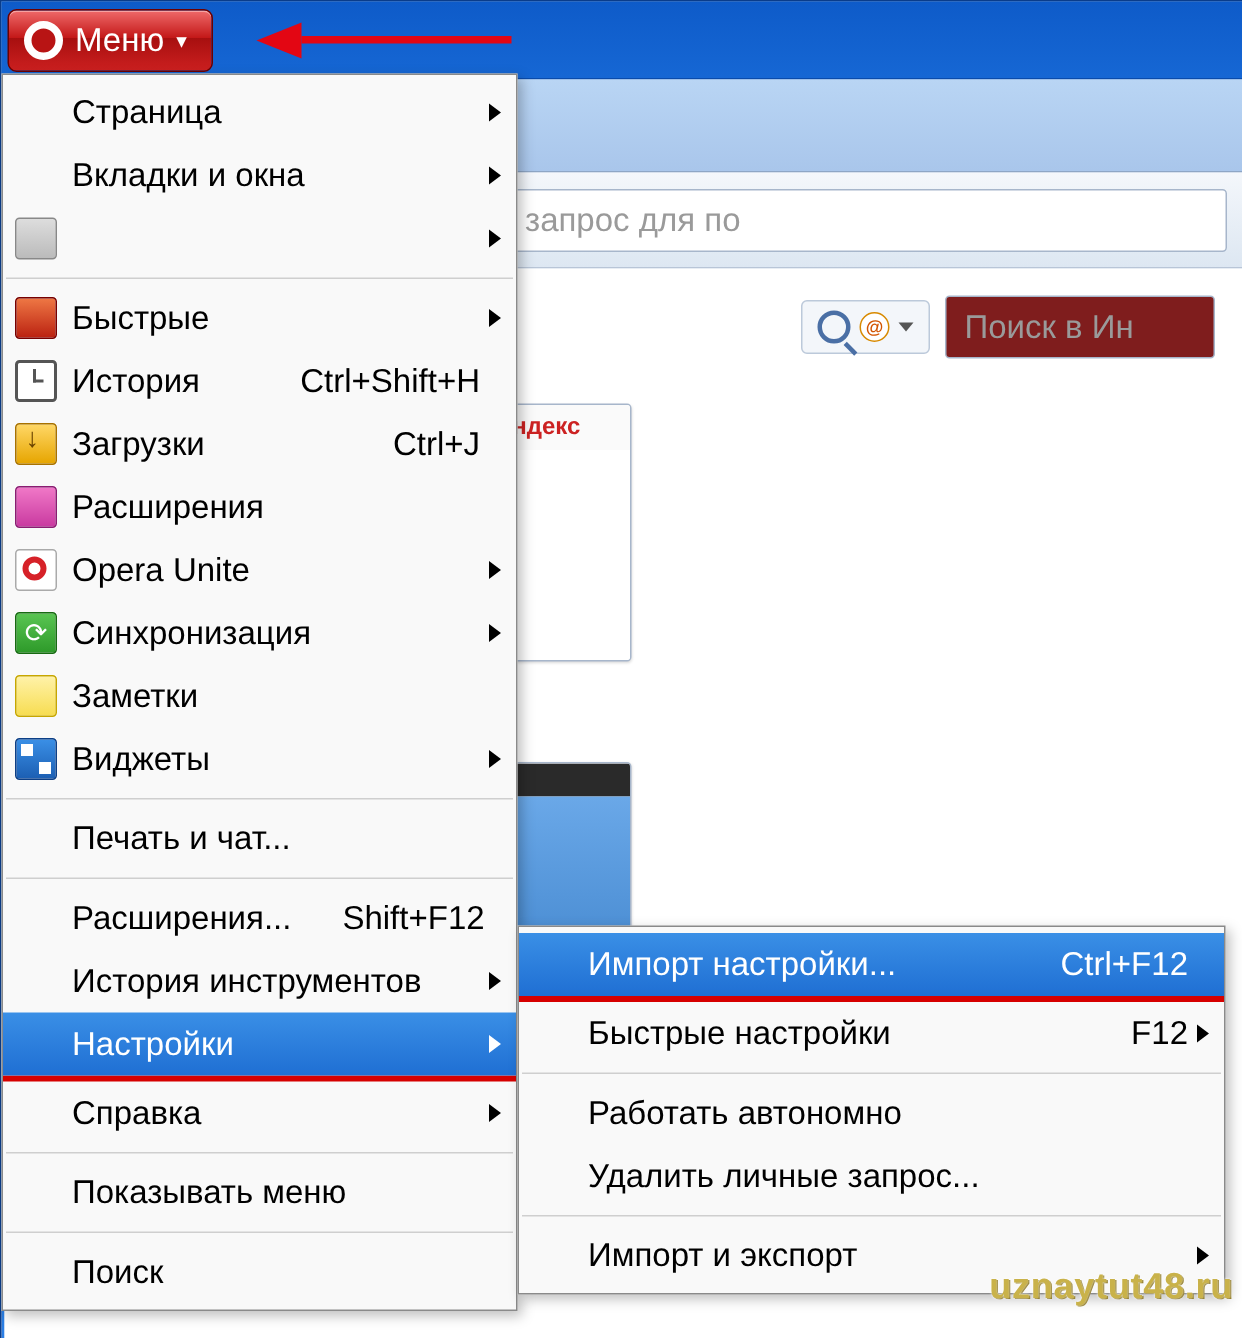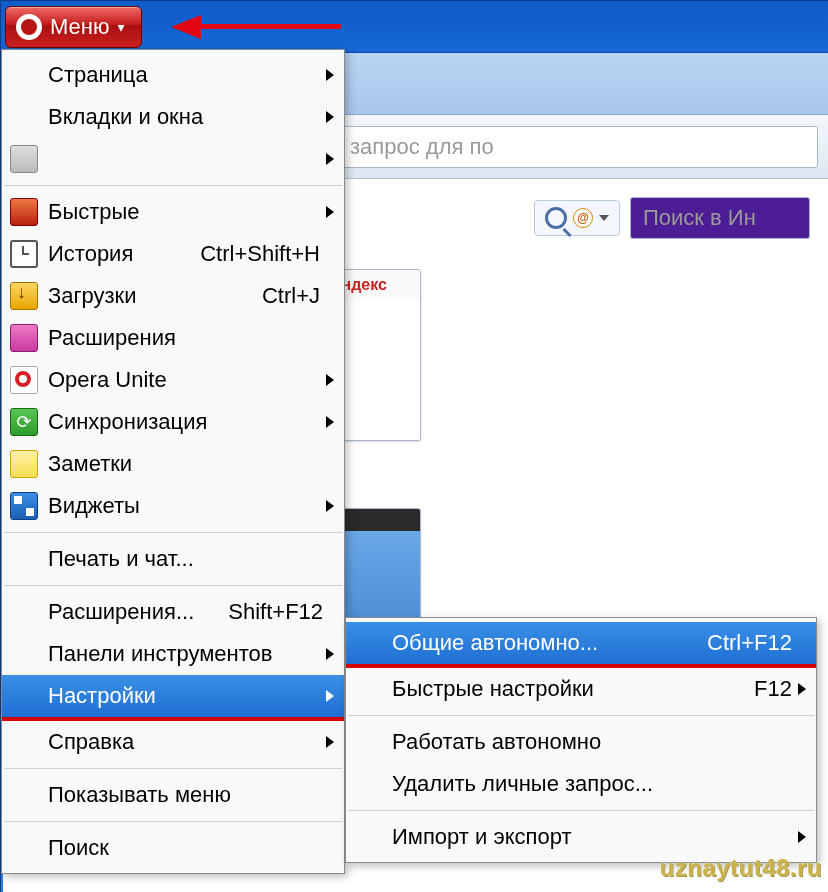--- a/index.html
+++ b/index.html
@@ -104,21 +104,21 @@
     margin-bottom: 30px;
   }
   .search-icon-box {
     display:flex; align-items:center; gap:6px;
     padding:6px 10px; background:#f3f6fa; border:1px solid #bcc9da; border-radius:4px;
   }
   .search-field {
     height:42px; width: 180px;
     border:1px solid #a7b6cb; border-radius:3px;
     padding:0 12px; color:#9a9a9a; font-size:22px; display:flex; align-items:center;
-    background:#4c1d95;
+    background:#7f1d1d;
   }
   .speeddial { display:flex; gap:30px; }
   .sd-cell { width: 270px; }
   .sd-thumb {
     width: 270px; height: 172px;
     border:1px solid #a7b6cb; border-radius:3px;
     overflow:hidden; background:#fff;
     box-shadow: 0 1px 2px rgba(0,0,0,0.15);
   }
   .sd-label { margin-top:6px; font-size:22px; color:#333; display:flex; gap:12px; }
@@ -191,21 +191,21 @@
   .ic-ext     { background:linear-gradient(#f078c7,#c93aa0); border:1px solid #8a1c72; }
   .ic-unite   { background:#fff; border:1px solid #aaa; position:relative; }
   .ic-unite::after{content:"";position:absolute;left:4px;top:4px;width:16px;height:16px;border:4px solid #d62128;border-radius:50%;box-sizing:border-box;}
   .ic-sync    { background:linear-gradient(#59c552,#2e9a2a); border:1px solid #176b12; color:#fff; font-size:18px; text-align:center; line-height:24px;}
   .ic-widget  { background:linear-gradient(#3a8fe6,#1c5fb3); border:1px solid #0d3f86; position:relative;}
   .ic-widget::after{content:"";position:absolute;left:3px;top:3px;width:8px;height:8px;background:#fff;}
   .ic-widget::before{content:"";position:absolute;right:3px;bottom:3px;width:8px;height:8px;background:#fff;}
   .ic-note    { background:linear-gradient(#fff2a8,#f7dd52); border:1px solid #c7a700; }
 
   .watermark {
-    position:absolute; right:6px; bottom:10px;
+    position:absolute; right:6px; bottom:20px;
     font-size:24px; font-weight:bold;
     color:#c9b24a;
     text-shadow: 0 0 2px #fff, 1px 1px 0 #8a7316;
     letter-spacing:0.5px;
     z-index:200;
   }
   .mag-icon {
     width:22px;height:22px;border:3px solid #4a6fa5;border-radius:50%;position:relative;
   }
   .mag-icon::after{content:"";position:absolute;right:-8px;bottom:-8px;width:10px;height:3px;background:#4a6fa5;transform:rotate(45deg);}
@@ -371,21 +371,21 @@
         <span class="lbl">Печать и чат...</span>
       </div>
       <div class="sep"></div>
       <div class="item">
         <span class="spacer-icon"></span>
         <span class="lbl">Расширения...</span>
         <span class="shortcut">Shift+F12</span>
       </div>
       <div class="item">
         <span class="spacer-icon"></span>
-        <span class="lbl">Панели инструментов</span>
+        <span class="lbl">История инструментов</span>
         <span class="arrow"></span>
       </div>
       <div class="item hover">
         <span class="spacer-icon"></span>
         <span class="lbl">Настройки</span>
         <span class="arrow"></span>
       </div>
       <div class="redline"></div>
       <div class="item">
         <span class="spacer-icon"></span>
@@ -400,21 +400,21 @@
       <div class="sep"></div>
       <div class="item">
         <span class="spacer-icon"></span>
         <span class="lbl">Поиск</span>
       </div>
     </div>
 
   <div class="menu sub-menu" id="sub-menu">
       <div class="item hover">
         <span class="spacer-icon"></span>
-        <span class="lbl">Общие автономно...</span>
+        <span class="lbl">Импорт настройки...</span>
         <span class="shortcut">Ctrl+F12</span>
       </div>
       <div class="redline"></div>
       <div class="item">
         <span class="spacer-icon"></span>
         <span class="lbl">Быстрые настройки</span>
         <span class="shortcut">F12</span>
         <span class="arrow"></span>
       </div>
       <div class="sep"></div>

